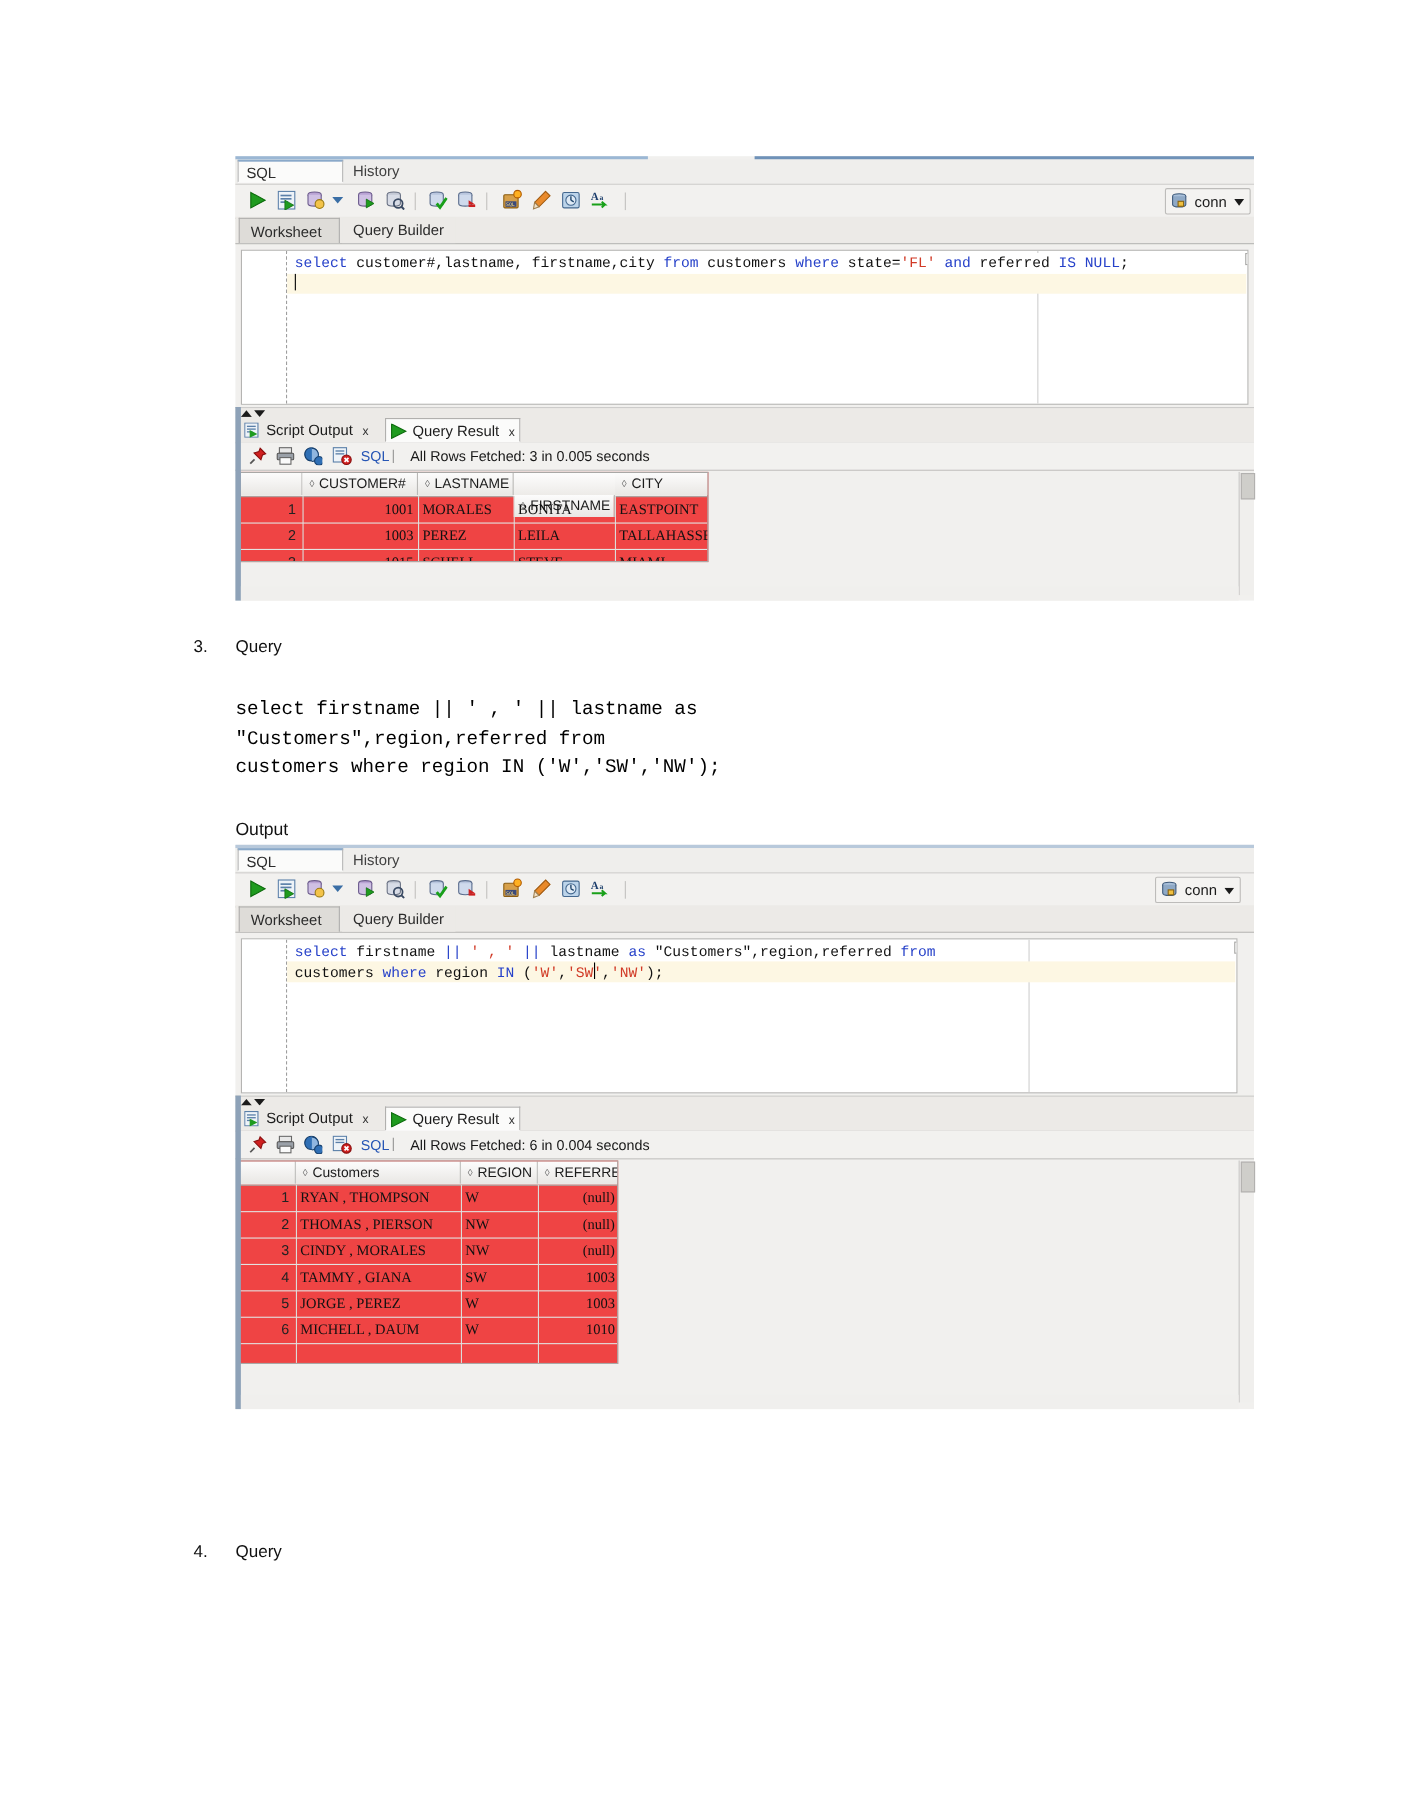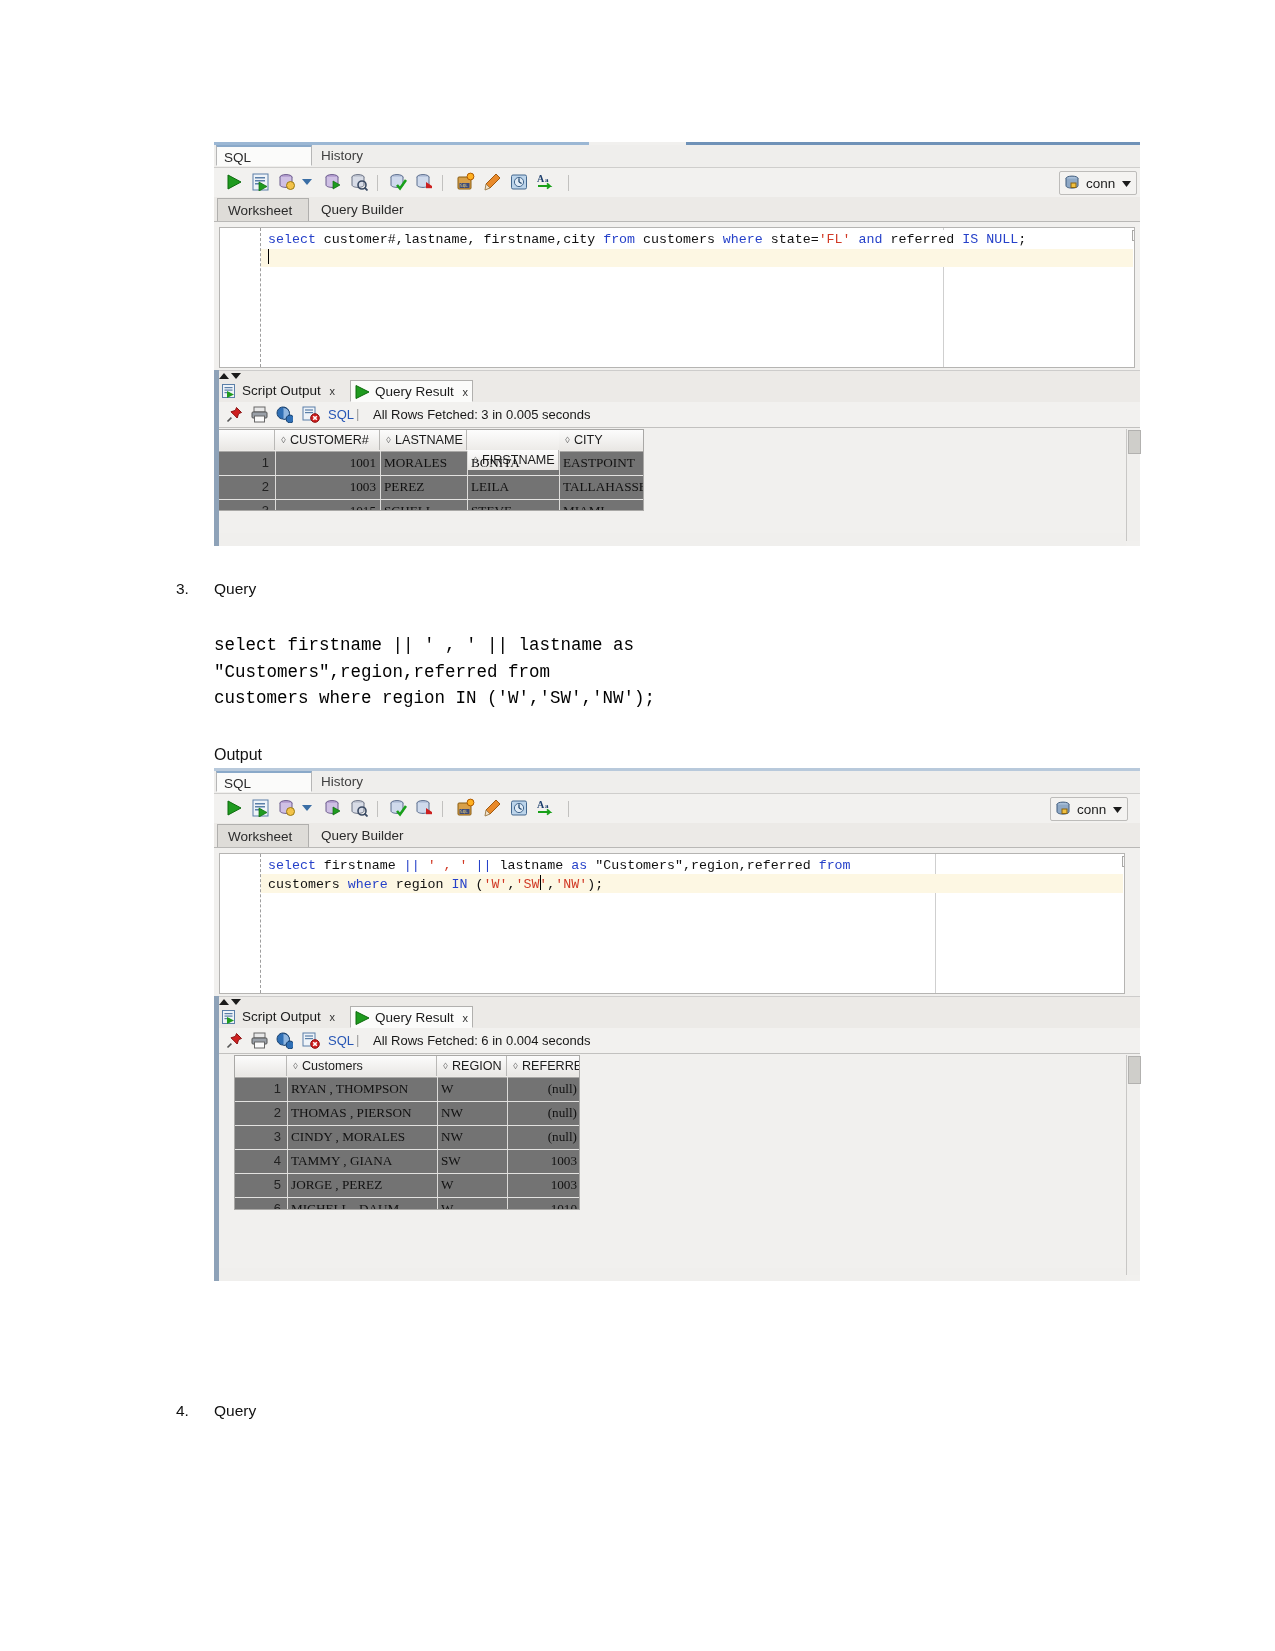--- a/index.html
+++ b/index.html
@@ -55,21 +55,21 @@
   .restab.active{background:#fbfbfa;border:1px solid #b1b0ae;border-bottom:1px solid #fbfbfa;}
   .restab-x{font-size:11px;color:#333;margin-left:5px;}
 
   
   .restb{position:absolute;left:0;right:0;background:#f2f1ef;border-bottom:1px solid #c2c1bf;}
   .restb-text{position:absolute;font-size:13px;color:#171717;white-space:nowrap;}
   .sqllink{position:absolute;font-size:13px;color:#2756b5;}
   .pipe{position:absolute;color:#9a9a9a;font-size:13px;}
 
   
-  .grid{position:absolute;background:#737373;border:1px solid #a9a8a6;box-sizing:border-box;overflow:hidden;}
+  .grid{position:absolute;background:#ef4444;border:1px solid #a9a8a6;box-sizing:border-box;overflow:hidden;}
   .ghead{position:absolute;left:0;right:0;top:0;height:21px;background:linear-gradient(#fdfdfd,#eceaE7);border-bottom:1px solid #a9a8a6;}
   .gh{position:absolute;top:0;height:20px;line-height:20px;font-size:12.6px;color:#1b1b1b;box-sizing:border-box;border-right:1px solid #b9b8b6;background:linear-gradient(#fcfcfc,#e9e7e4);padding-left:4px;white-space:nowrap;}
   .gh-sort{display:inline-block;width:9px;text-align:center;color:#6d6d6d;font-size:9px;margin-right:2px;vertical-align:1px;}
   .grow{position:absolute;left:0;right:0;height:24px;border-bottom:1px solid #e3e2e0;}
   .gcell{position:absolute;top:0;height:24px;line-height:24px;font-family:Liberation Serif, serif;font-size:13.2px;color:#111;box-sizing:border-box;white-space:nowrap;}
   .gcell.num{text-align:right;padding-right:4px;}
   .gcell.txt{padding-left:4px;}
   .gcell.rownum{text-align:right;padding-right:6px;font-family:"Liberation Sans",sans-serif;font-size:13px;color:#222;}
   .gsep{position:absolute;top:21px;bottom:0;width:1px;background:#dcdbd9;}
 
@@ -549,21 +549,21 @@
           <rect x="3" y="6" width="8" height="1.2" fill="#5a7fa8"></rect>
           <circle cx="13" cy="12" r="4.3" fill="#d02020" stroke="#8a0f0f"></circle>
           <path d="M11.2 10.2 L14.8 13.8 M14.8 10.2 L11.2 13.8" stroke="#fff" stroke-width="1.6"></path>
         </svg>
     </span>
     <span class="sqllink" style="left:114px;top:5px;">SQL</span>
     <span class="pipe" style="left:142px;top:4px;">|</span>
     <span class="restb-text" style="left:159px;top:5px;">All Rows Fetched: 6 in 0.004 seconds</span>
   </div>
 
-  <div class="grid" style="left:20px;top:287px;width:346px;height:155px;">
+  <div class="grid" style="left:2px;top:287px;width:346px;height:185px;">
     <div class="ghead">
       <div class="gh" style="left:0;width:52px;"></div>
       <div class="gh" style="left:52px;width:150px;">
         <span class="gh-sort">◊</span><span>Customers</span>
       </div>
       <div class="gh" style="left:202px;width:70px;">
         <span class="gh-sort">◊</span><span>REGION</span>
       </div>
       <div class="gh" style="left:272px;width:74px;">
         <span class="gh-sort">◊</span><span>REFERRED</span>

